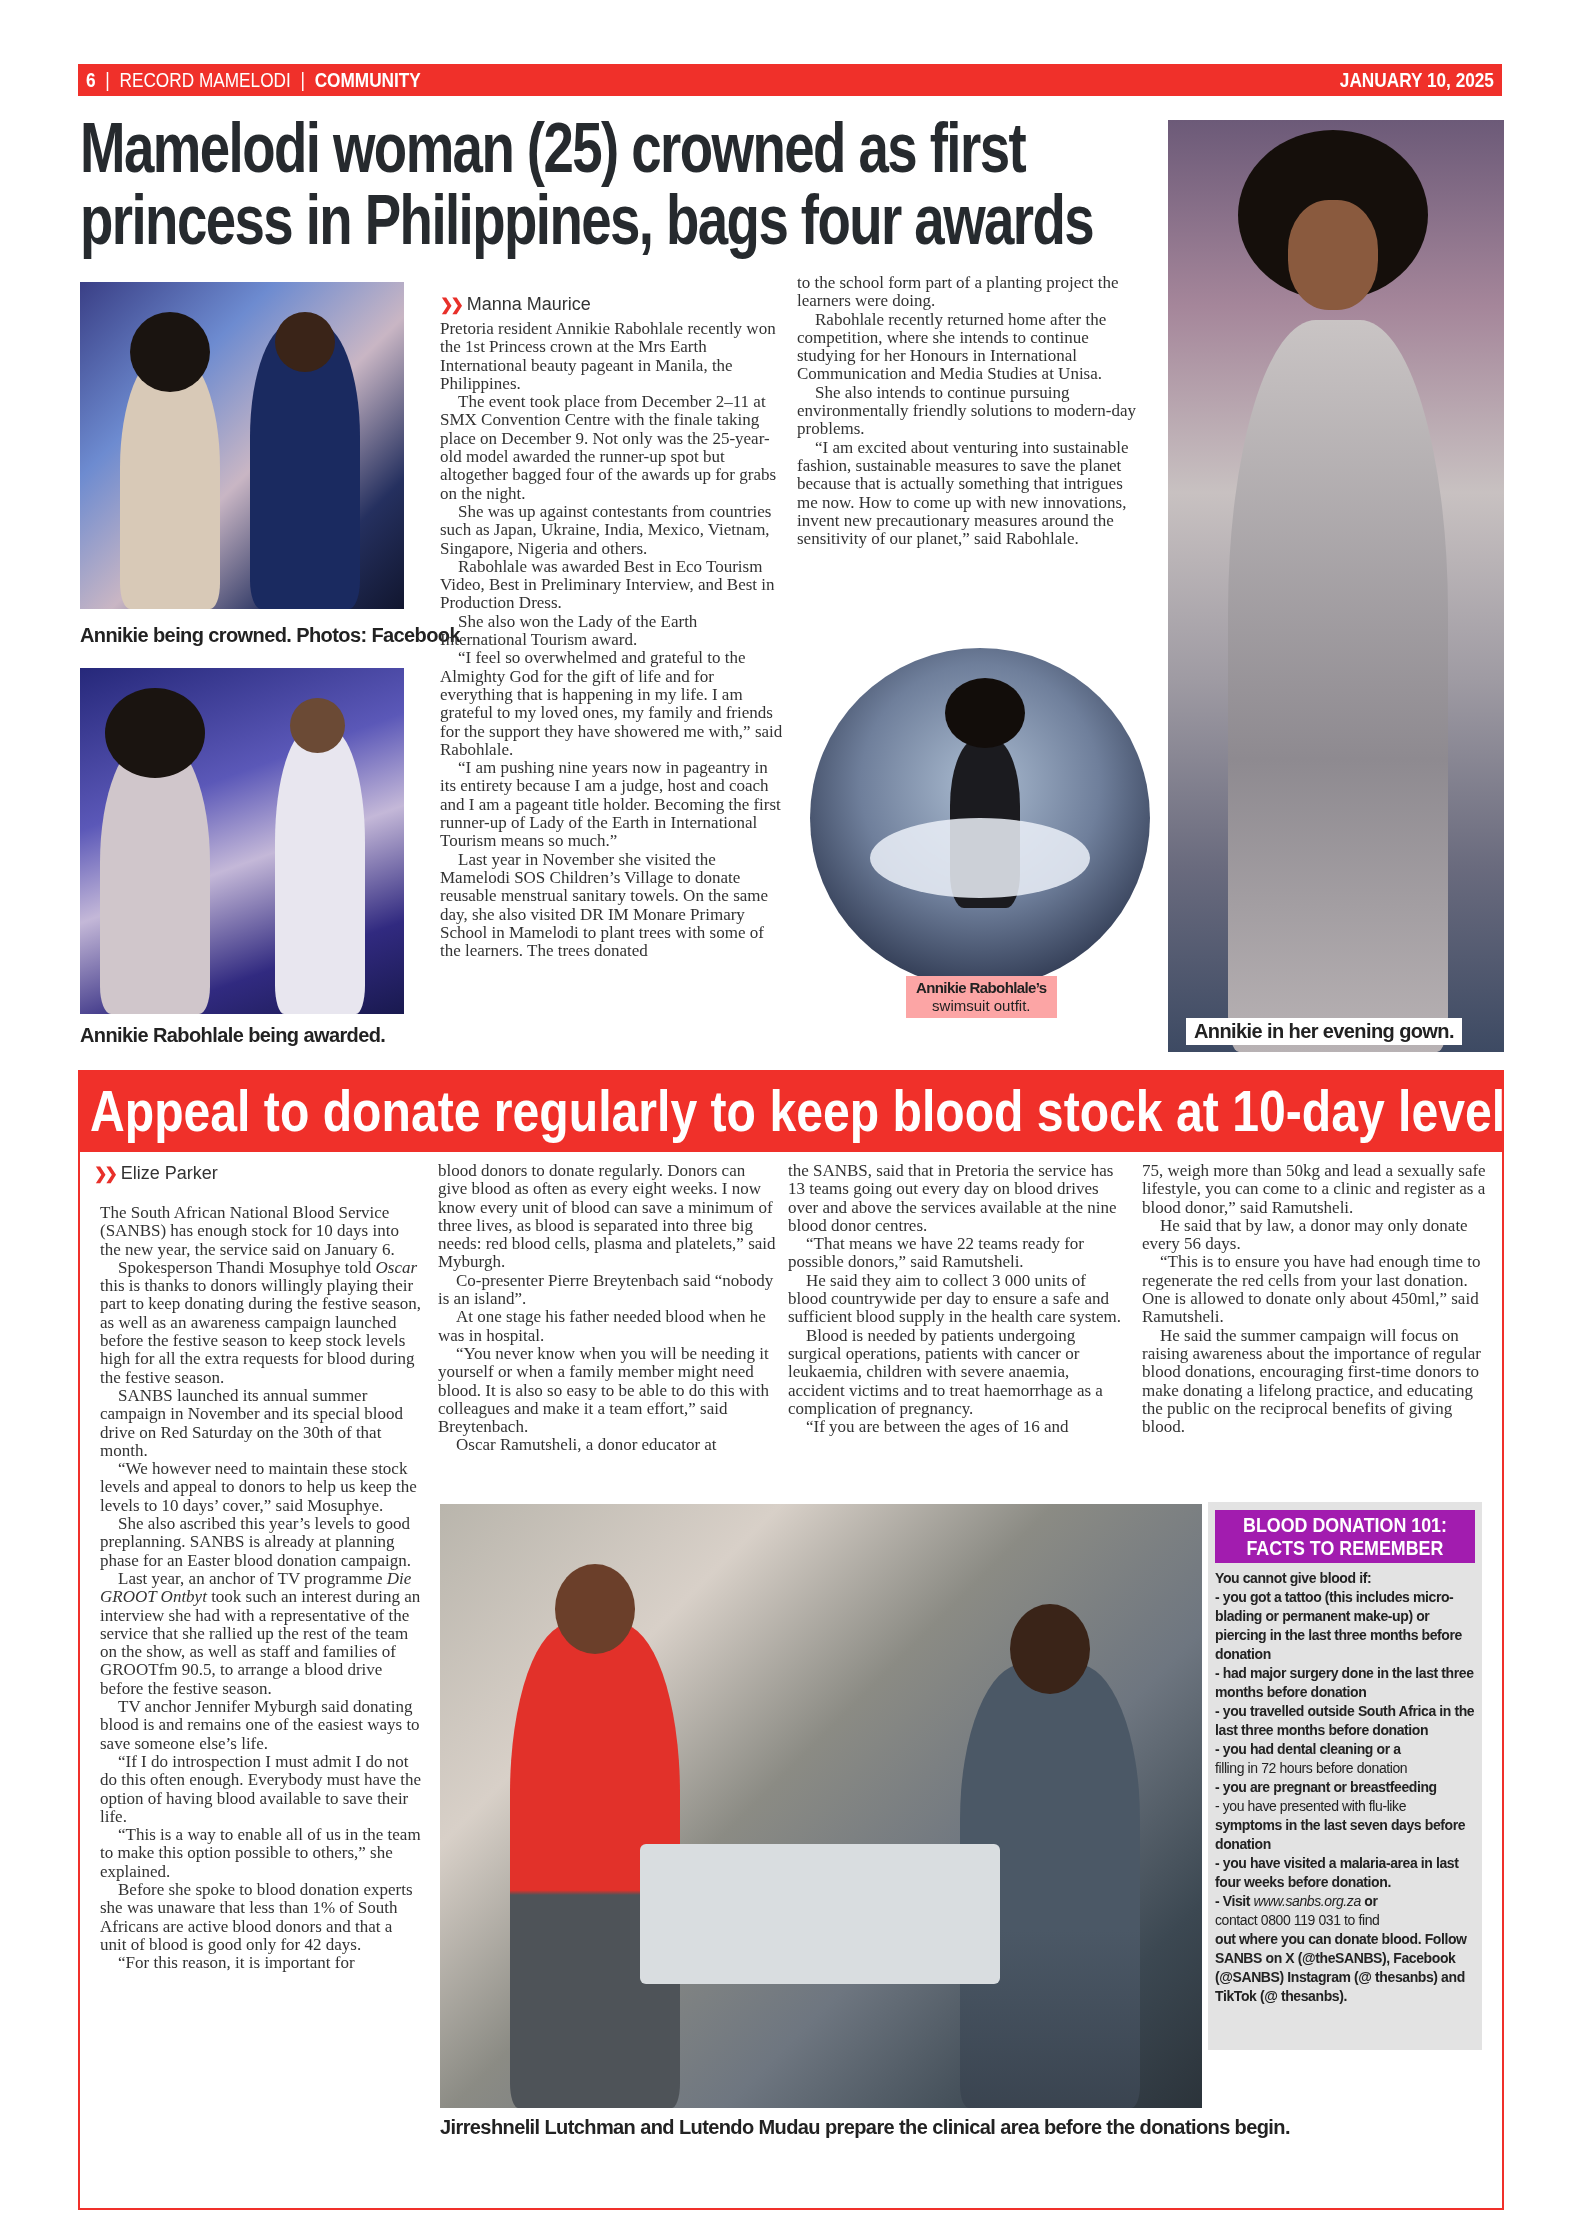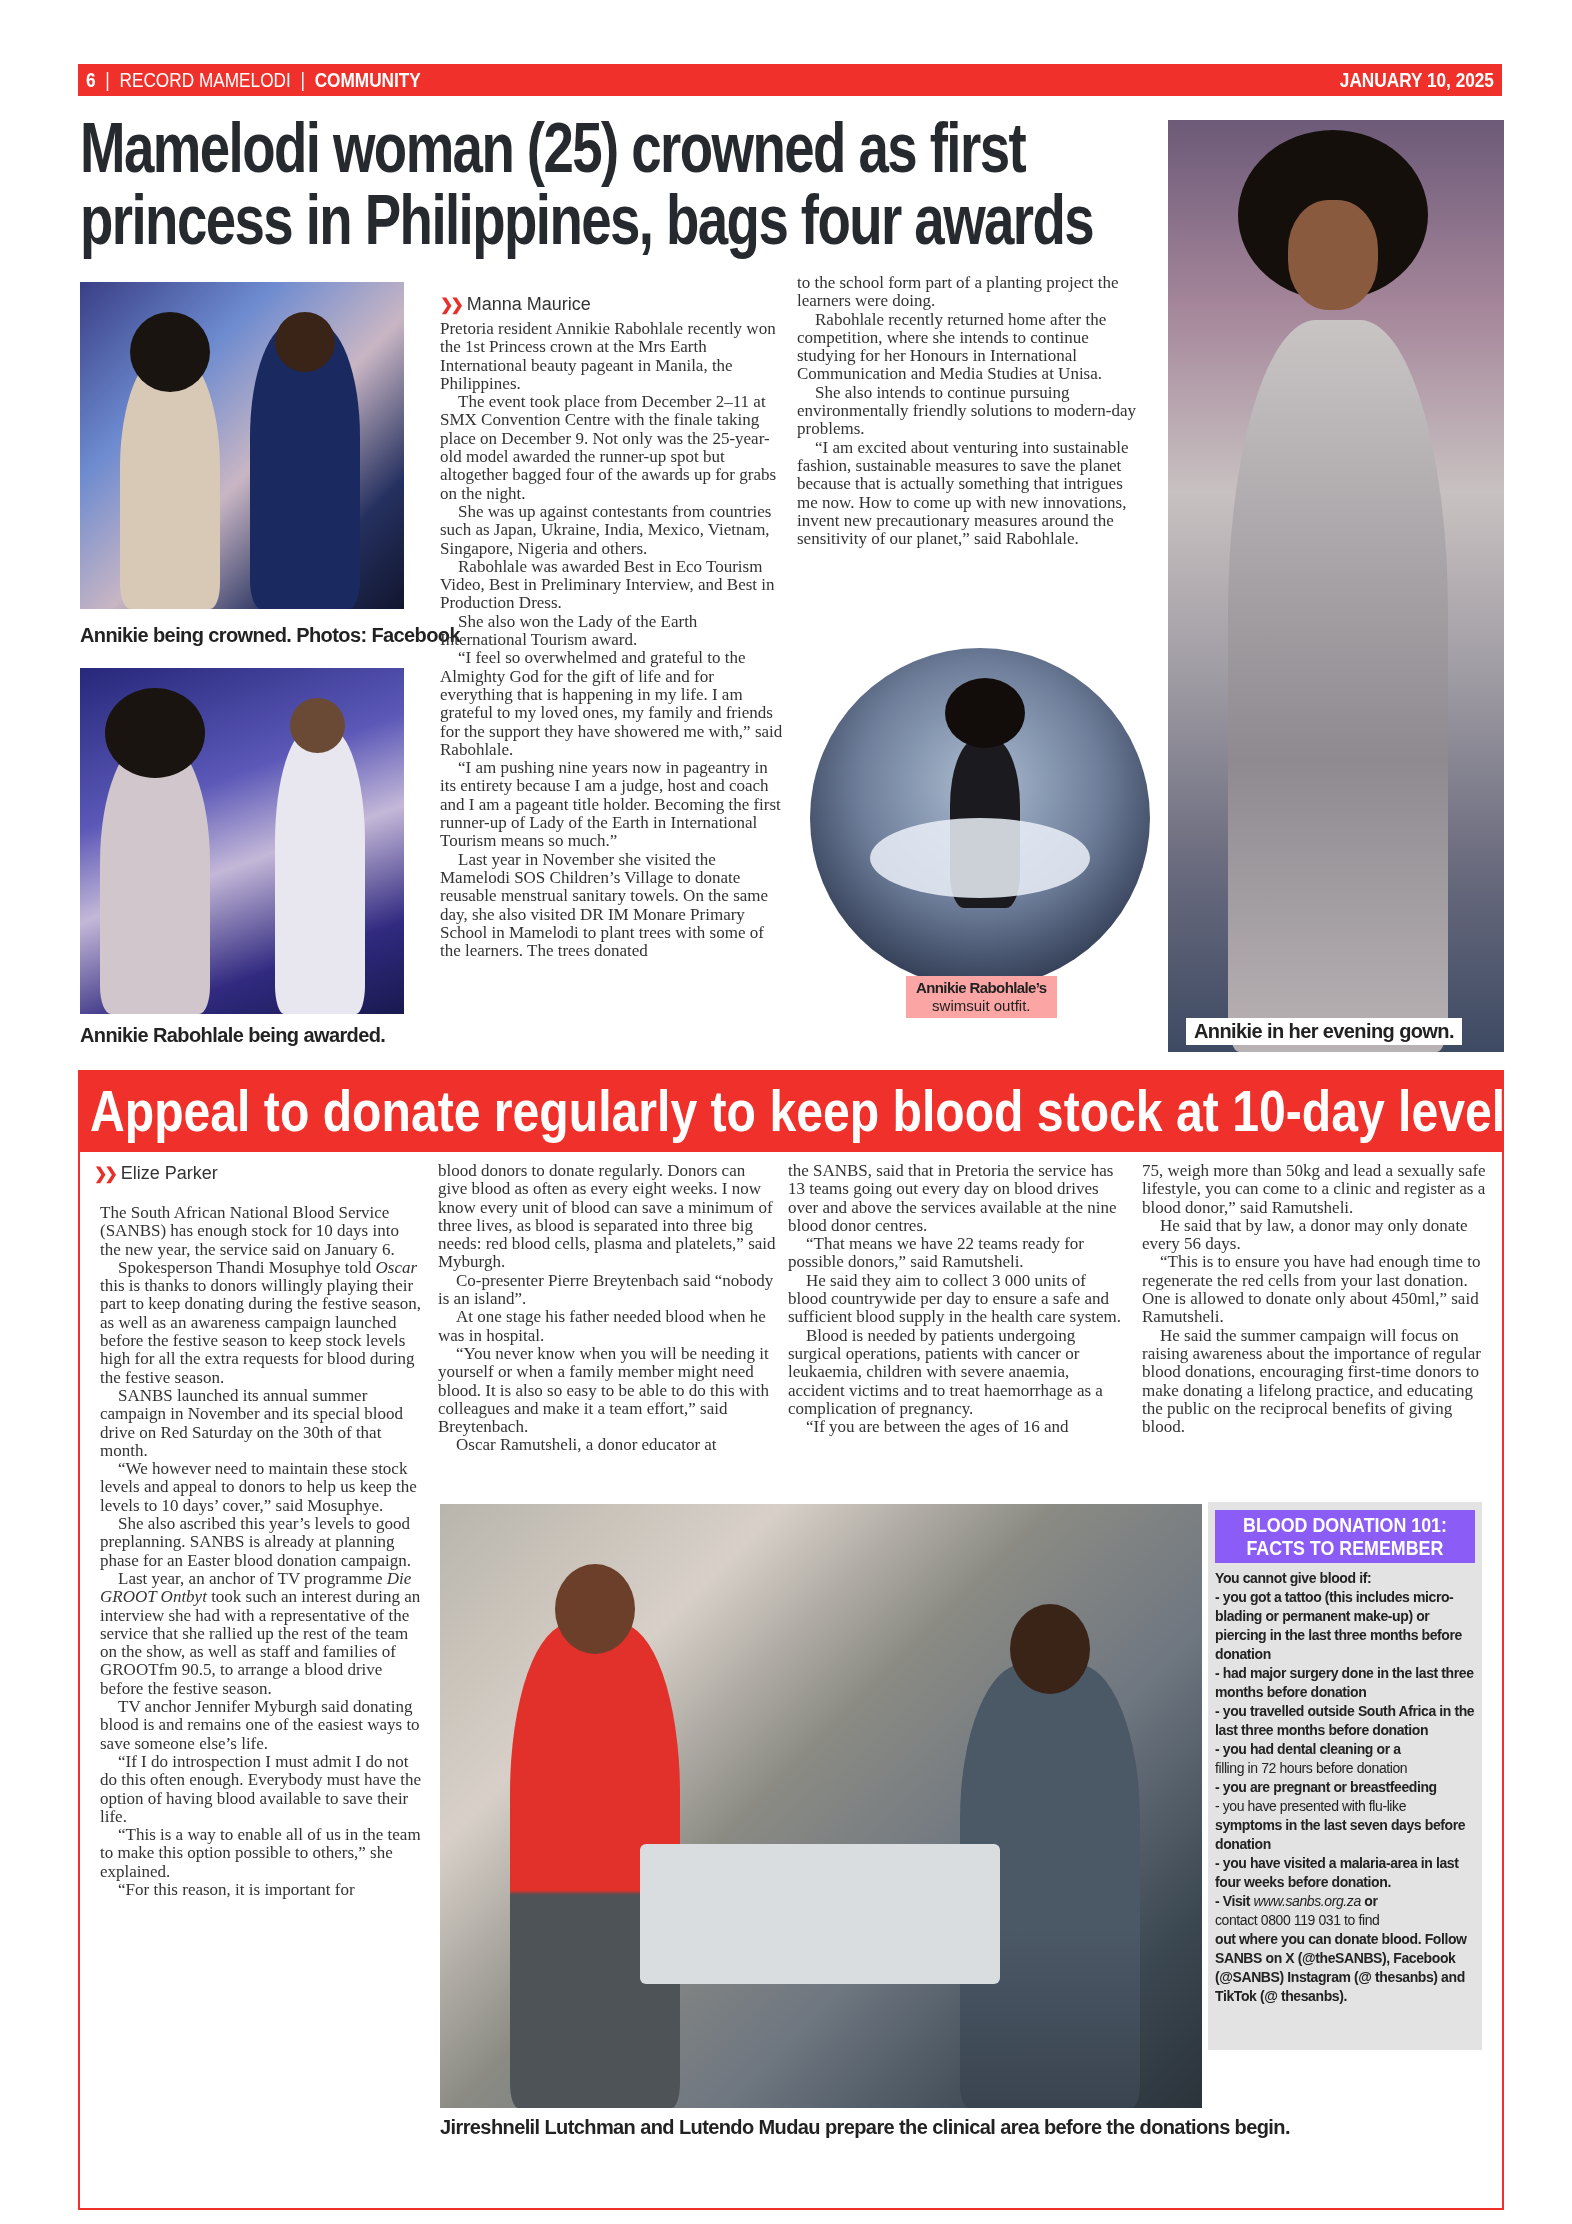--- a/index.html
+++ b/index.html
@@ -49,21 +49,21 @@
   .col p.first { text-indent: 0; }
   .col i { font-style: italic; }
 
   .section2 { position: absolute; left: 78px; top: 1070px; width: 1426px; height: 1140px;
     border: 2px solid #f0302a; border-top: none; }
   .headline2 { position: absolute; left: 78px; top: 1070px; width: 1426px; height: 82px; background: #f0302a; color: #fff;
     font-family: "Liberation Sans", sans-serif; font-size: 58px; line-height: 82px; padding-left: 12px; white-space: nowrap; overflow: hidden; }
   .headline2 span { display: inline-block; transform: scaleX(0.83); transform-origin: left center; }
 
   .factbox { position: absolute; left: 1208px; top: 1502px; width: 274px; height: 548px; background: #e3e3e3; padding: 8px 7px; }
-  .factbox .fb-head { background: #8b5cf6; color: #fff; font-family: "Liberation Sans", sans-serif; font-weight: bold;
+  .factbox .fb-head { background: #a21caf; color: #fff; font-family: "Liberation Sans", sans-serif; font-weight: bold;
     font-size: 21px; line-height: 23px; text-align: center; padding: 3px 0 4px; }
   .factbox .fb-head span { display: inline-block; transform: scaleX(0.85); }
   .factbox .fb-body { font-family: "Liberation Sans", sans-serif; font-size: 14px; line-height: 19px; color: #222; margin-top: 6px; letter-spacing: -0.4px; }
   .factbox .fb-body b { font-weight: bold; }
   .factbox .fb-body .norm { font-weight: normal; }
   .factbox .fb-body i { font-style: italic; font-weight: normal; }
 </style>
 </head>
 <body>
 
@@ -150,20 +150,21 @@
 <div class="col" style="left:100px;top:1204px;width:322px;">
   <p class="first">The South African National Blood Service (SANBS) has enough stock for 10 days into the new year, the service said on January 6.</p>
   <p><span>Spokesperson Thandi Mosuphye told</span> <i>Oscar</i> <span>this is thanks to donors willingly playing their part to keep donating during the festive season, as well as an awareness campaign launched before the festive season to keep stock levels high for all the extra requests for blood during the festive season.</span></p>
   <p>SANBS launched its annual summer campaign in November and its special blood drive on Red Saturday on the 30th of that month.</p>
   <p>“We however need to maintain these stock levels and appeal to donors to help us keep the levels to 10 days’ cover,” said Mosuphye.</p>
   <p>She also ascribed this year’s levels to good preplanning. SANBS is already at planning phase for an Easter blood donation campaign.</p>
   <p><span>Last year, an anchor of TV programme</span> <i>Die GROOT Ontbyt</i> <span>took such an interest during an interview she had with a representative of the service that she rallied up the rest of the team on the show, as well as staff and families of GROOTfm 90.5, to arrange a blood drive before the festive season.</span></p>
   <p>TV anchor Jennifer Myburgh said donating blood is and remains one of the easiest ways to save someone else’s life.</p>
   <p>“If I do introspection I must admit I do not do this often enough. Everybody must have the option of having blood available to save their life.</p>
   <p>“This is a way to enable all of us in the team to make this option possible to others,” she explained.</p>
+  <p>Before she spoke to blood donation experts she was unaware that less than 1% of South Africans are active blood donors and that a unit of blood is good only for 42 days.</p>
   <p>“For this reason, it is important for</p>
 </div>
 
 <div class="col" style="left:438px;top:1162px;width:340px;">
   <p class="first">blood donors to donate regularly. Donors can give blood as often as every eight weeks. I now know every unit of blood can save a minimum of three lives, as blood is separated into three big needs: red blood cells, plasma and platelets,” said Myburgh.</p>
   <p>Co-presenter Pierre Breytenbach said “nobody is an island”.</p>
   <p>At one stage his father needed blood when he was in hospital.</p>
   <p>“You never know when you will be needing it yourself or when a family member might need blood. It is also so easy to be able to do this with colleagues and make it a team effort,” said Breytenbach.</p>
   <p>Oscar Ramutsheli, a donor educator at</p>
 </div>

